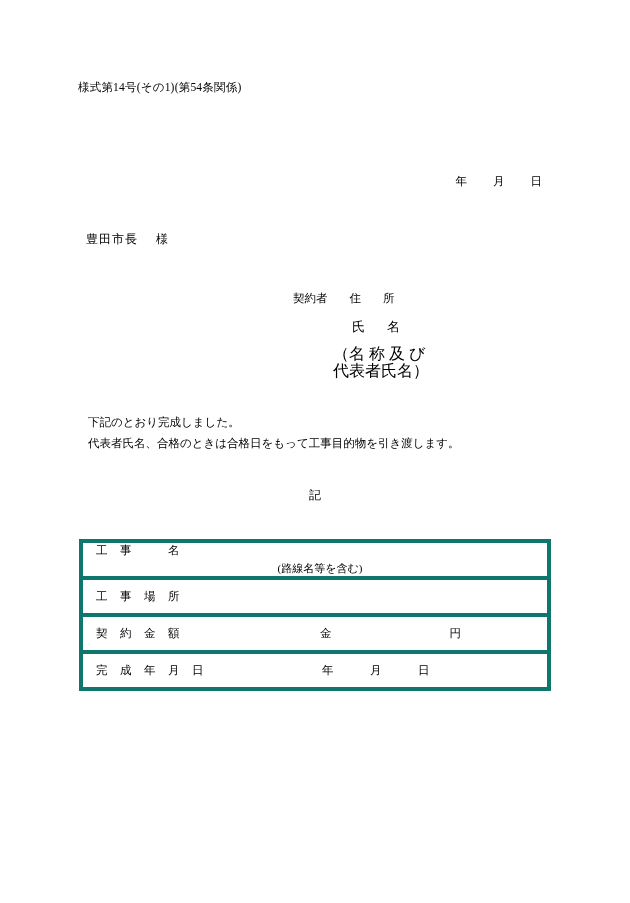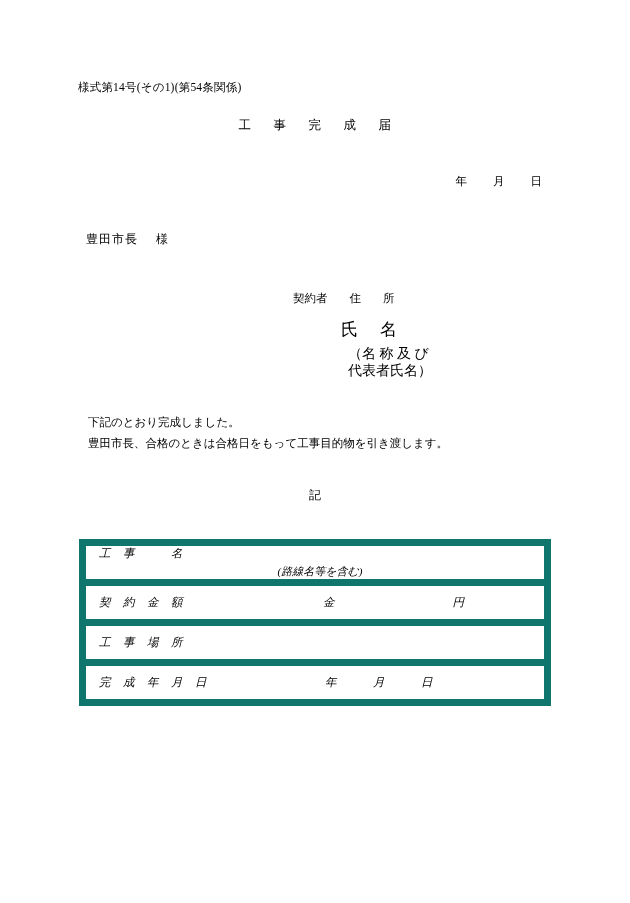--- a/index.html
+++ b/index.html
@@ -60,31 +60,31 @@
     position: absolute;
     left: 293px;
     top: 286px;
     font-size: 11.5px;
     line-height: 25px;
     white-space: nowrap;
   }
   .party-block .sp { display: inline-block; width: 22px; }
   .party-name {
     position: absolute;
-    left: 341px;
+    left: 352px;
     top: 318px;
-    font-size: 17px;
+    font-size: 13px;
     white-space: nowrap;
   }
   .party-name .sp { display: inline-block; width: 22px; }
   .party-sub {
     position: absolute;
-    left: 348px;
+    left: 333px;
     top: 345px;
-    font-size: 14px;
+    font-size: 16px;
     line-height: 17px;
     white-space: nowrap;
   }
   .body-text {
     position: absolute;
     left: 88px;
     top: 412px;
     font-size: 11.5px;
     line-height: 21px;
     font-family: Liberation Mono, monospace;
@@ -99,26 +99,25 @@
   }
   table.form-table {
     position: absolute;
     left: 79px;
     top: 539px;
     width: 472px;
     border-collapse: collapse;
     table-layout: fixed;
   }
   table.form-table td {
-    border: 7px solid #0f766e;
+    border: 4px solid #0f766e;
     height: 33px;
     font-size: 11.5px;
     padding: 0;
     vertical-align: middle;
-    font-style: italic;
   }
   td.tall { height: 40px; vertical-align: top; padding-top: 8px; }
   .lbl {
     display: block;
     padding-left: 13px;
     letter-spacing: 0.5px;
     white-space: nowrap;
   }
   .sub { display: block; padding-left: 10px; margin-top: 3px; font-size: 11px; text-align: center; }
   .val {
@@ -136,23 +135,20 @@
   .period-sep { margin-left: 28px; margin-right: 22px; }
   .comp-val { margin-left: 118px; letter-spacing: 0.5px; }
 </style>
 </head>
 <body>
 
 <div class="page">
 
   <div class="form-code">様式第14号(その1)(第54条関係)</div>
 
-  <div class="doc-title">
-    <span>工</span><span class="sp"></span><span>事</span><span class="sp"></span><span>完</span><span class="sp"></span><span>成</span><span class="sp"></span><span>届</span>
-  </div>
 
   <div class="date-line">
     <span>年</span><span class="sp"></span><span>月</span><span class="sp"></span><span>日</span>
   </div>
 
   <div class="addressee">
     <span>豊田市長</span><span class="sp"></span><span>様</span>
   </div>
 
   <div class="party-block">
@@ -163,49 +159,49 @@
     <span>氏</span><span class="sp"></span><span>名</span>
   </div>
 
   <div class="party-sub">
     <div>（名 称 及 び</div>
     <div>代表者氏名）</div>
   </div>
 
   <div class="body-text">
     <div>下記のとおり完成しました。</div>
-    <div>豊田市長、合格のときは合格日をもって工事目的物を引き渡します。</div>
+    <div>代表者氏名、合格のときは合格日をもって工事目的物を引き渡します。</div>
   </div>
 
   <div class="ki-mark">記</div>
 
   <table class="form-table">
     <tbody>
       <tr>
         <td class="tall">
           <span class="lbl">工　事　　　名</span>
           <span class="sub">(路線名等を含む)</span>
+        </td>
+      </tr>
+      <tr>
+        <td>
+          <span class="lbl">工　事　場　所</span>
         </td>
       </tr>
       <tr>
         <td>
           <div class="cell-flex">
             <span class="lbl">契　約　金　額</span>
             <span class="val amount-val">金</span>
             <span class="val amount-unit">円</span>
           </div>
         </td>
       </tr>
       <tr>
         <td>
-          <span class="lbl">工　事　場　所</span>
-        </td>
-      </tr>
-      <tr>
-        <td>
           <div class="cell-flex">
             <span class="lbl">完　成　年　月　日</span>
             <span class="val comp-val">年　　　月　　　日</span>
           </div>
         </td>
       </tr>
     </tbody>
   </table>
 
 </div>

